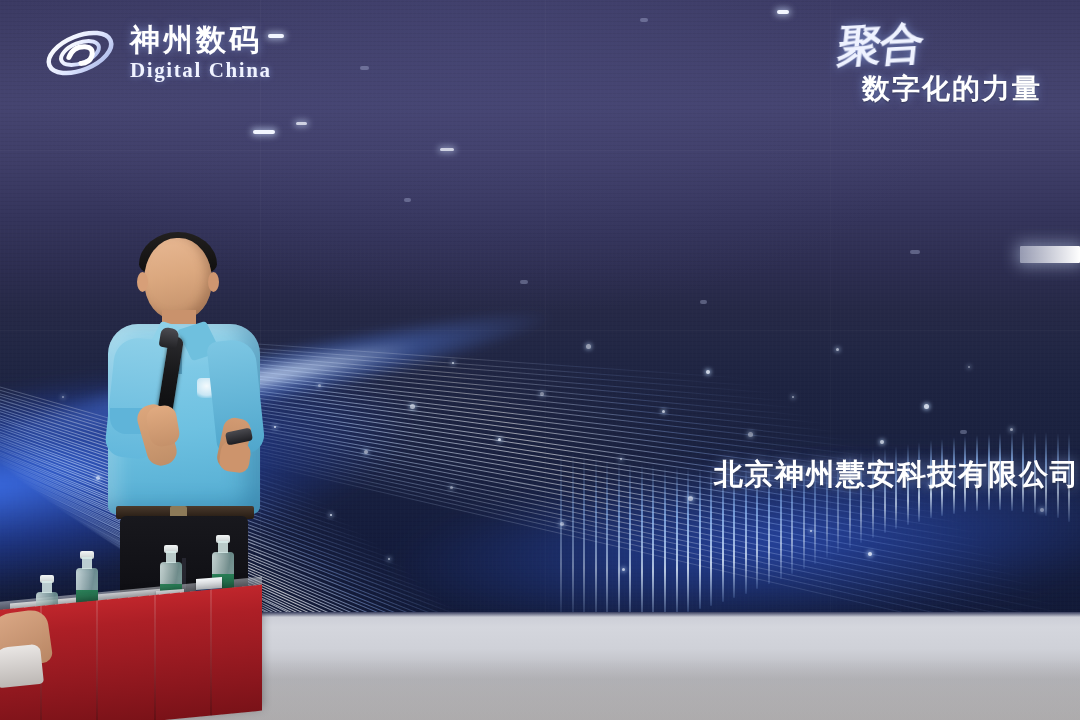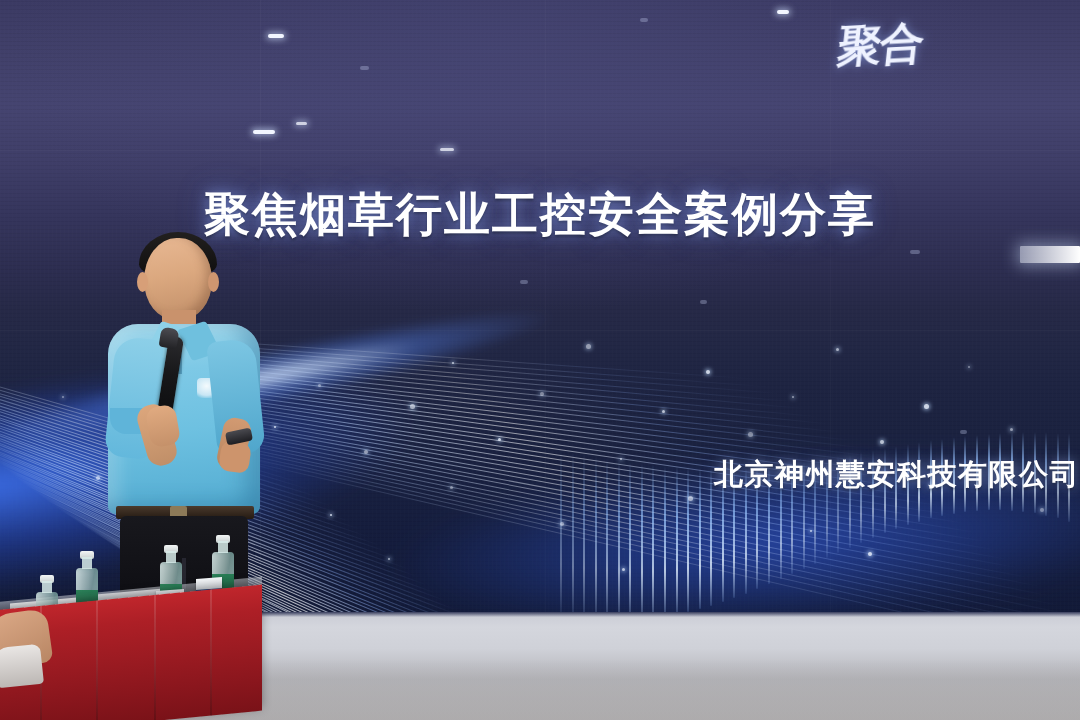--- a/index.html
+++ b/index.html
@@ -566,26 +566,46 @@
         <div class="dot" style="left: 810px; top: 230px; width: 2px; height: 2px; opacity: 0.77;"></div>
         <div class="dot" style="left: 930px; top: 184px; width: 3px; height: 3px; opacity: 0.86;"></div>
         <div class="dot" style="left: 1040px; top: 208px; width: 4px; height: 4px; opacity: 0.5;"></div>
         <div class="dot" style="left: 150px; top: 246px; width: 5px; height: 5px; opacity: 0.59;"></div>
         <div class="dot" style="left: 388px; top: 258px; width: 2px; height: 2px; opacity: 0.68;"></div>
         <div class="dot" style="left: 622px; top: 268px; width: 3px; height: 3px; opacity: 0.77;"></div>
         <div class="dot" style="left: 868px; top: 252px; width: 4px; height: 4px; opacity: 0.86;"></div>
       </div>
   </div>
 
-  <div class="slide-title">聚焦烟草行业工控安全案例分享</div>
   <div class="slide-company">北京神州慧安科技有限公司</div>
 
+  <div class="dc-logo">
+    <svg class="dc-mark" viewBox="0 0 72 62">
+      <defs>
+        <linearGradient id="sg" x1="0" y1="0" x2="1" y2="1">
+          <stop offset="0" stop-color="#ffffff"></stop>
+          <stop offset="0.55" stop-color="#dfe6ff"></stop>
+          <stop offset="1" stop-color="#a8b6e8"></stop>
+        </linearGradient>
+      </defs>
+      <g transform="rotate(-22 36 31)">
+        <ellipse cx="36" cy="31" rx="33" ry="17" fill="none" stroke="url(#sg)" stroke-width="4.5"></ellipse>
+        <ellipse cx="36" cy="31" rx="20" ry="10" fill="none" stroke="url(#sg)" stroke-width="4"></ellipse>
+        <path d="M24 31 q8 -9 19 -4 q8 4 3 11 q-5 6 -13 3" fill="none" stroke="#ffffff" stroke-width="5" stroke-linecap="round"></path>
+      </g>
+    </svg>
+    <div class="dc-words">
+      <span class="dc-cn">神州数码</span>
+      <span class="dc-en">Digital China</span>
+    </div>
+  </div>
 
   <div class="ev-logo">
     <span class="ev-cal">聚合</span>
+    <span class="ev-sub">数字化的力量</span>
   </div>
 
   <div class="floor"></div>
   <div class="floor-edge"></div>
   <div class="floor-shadow"></div>
 
   <div class="sp-shadow"></div>
   <div class="speaker">
     <div class="sp-hair"></div>
     <div class="sp-head"></div>

